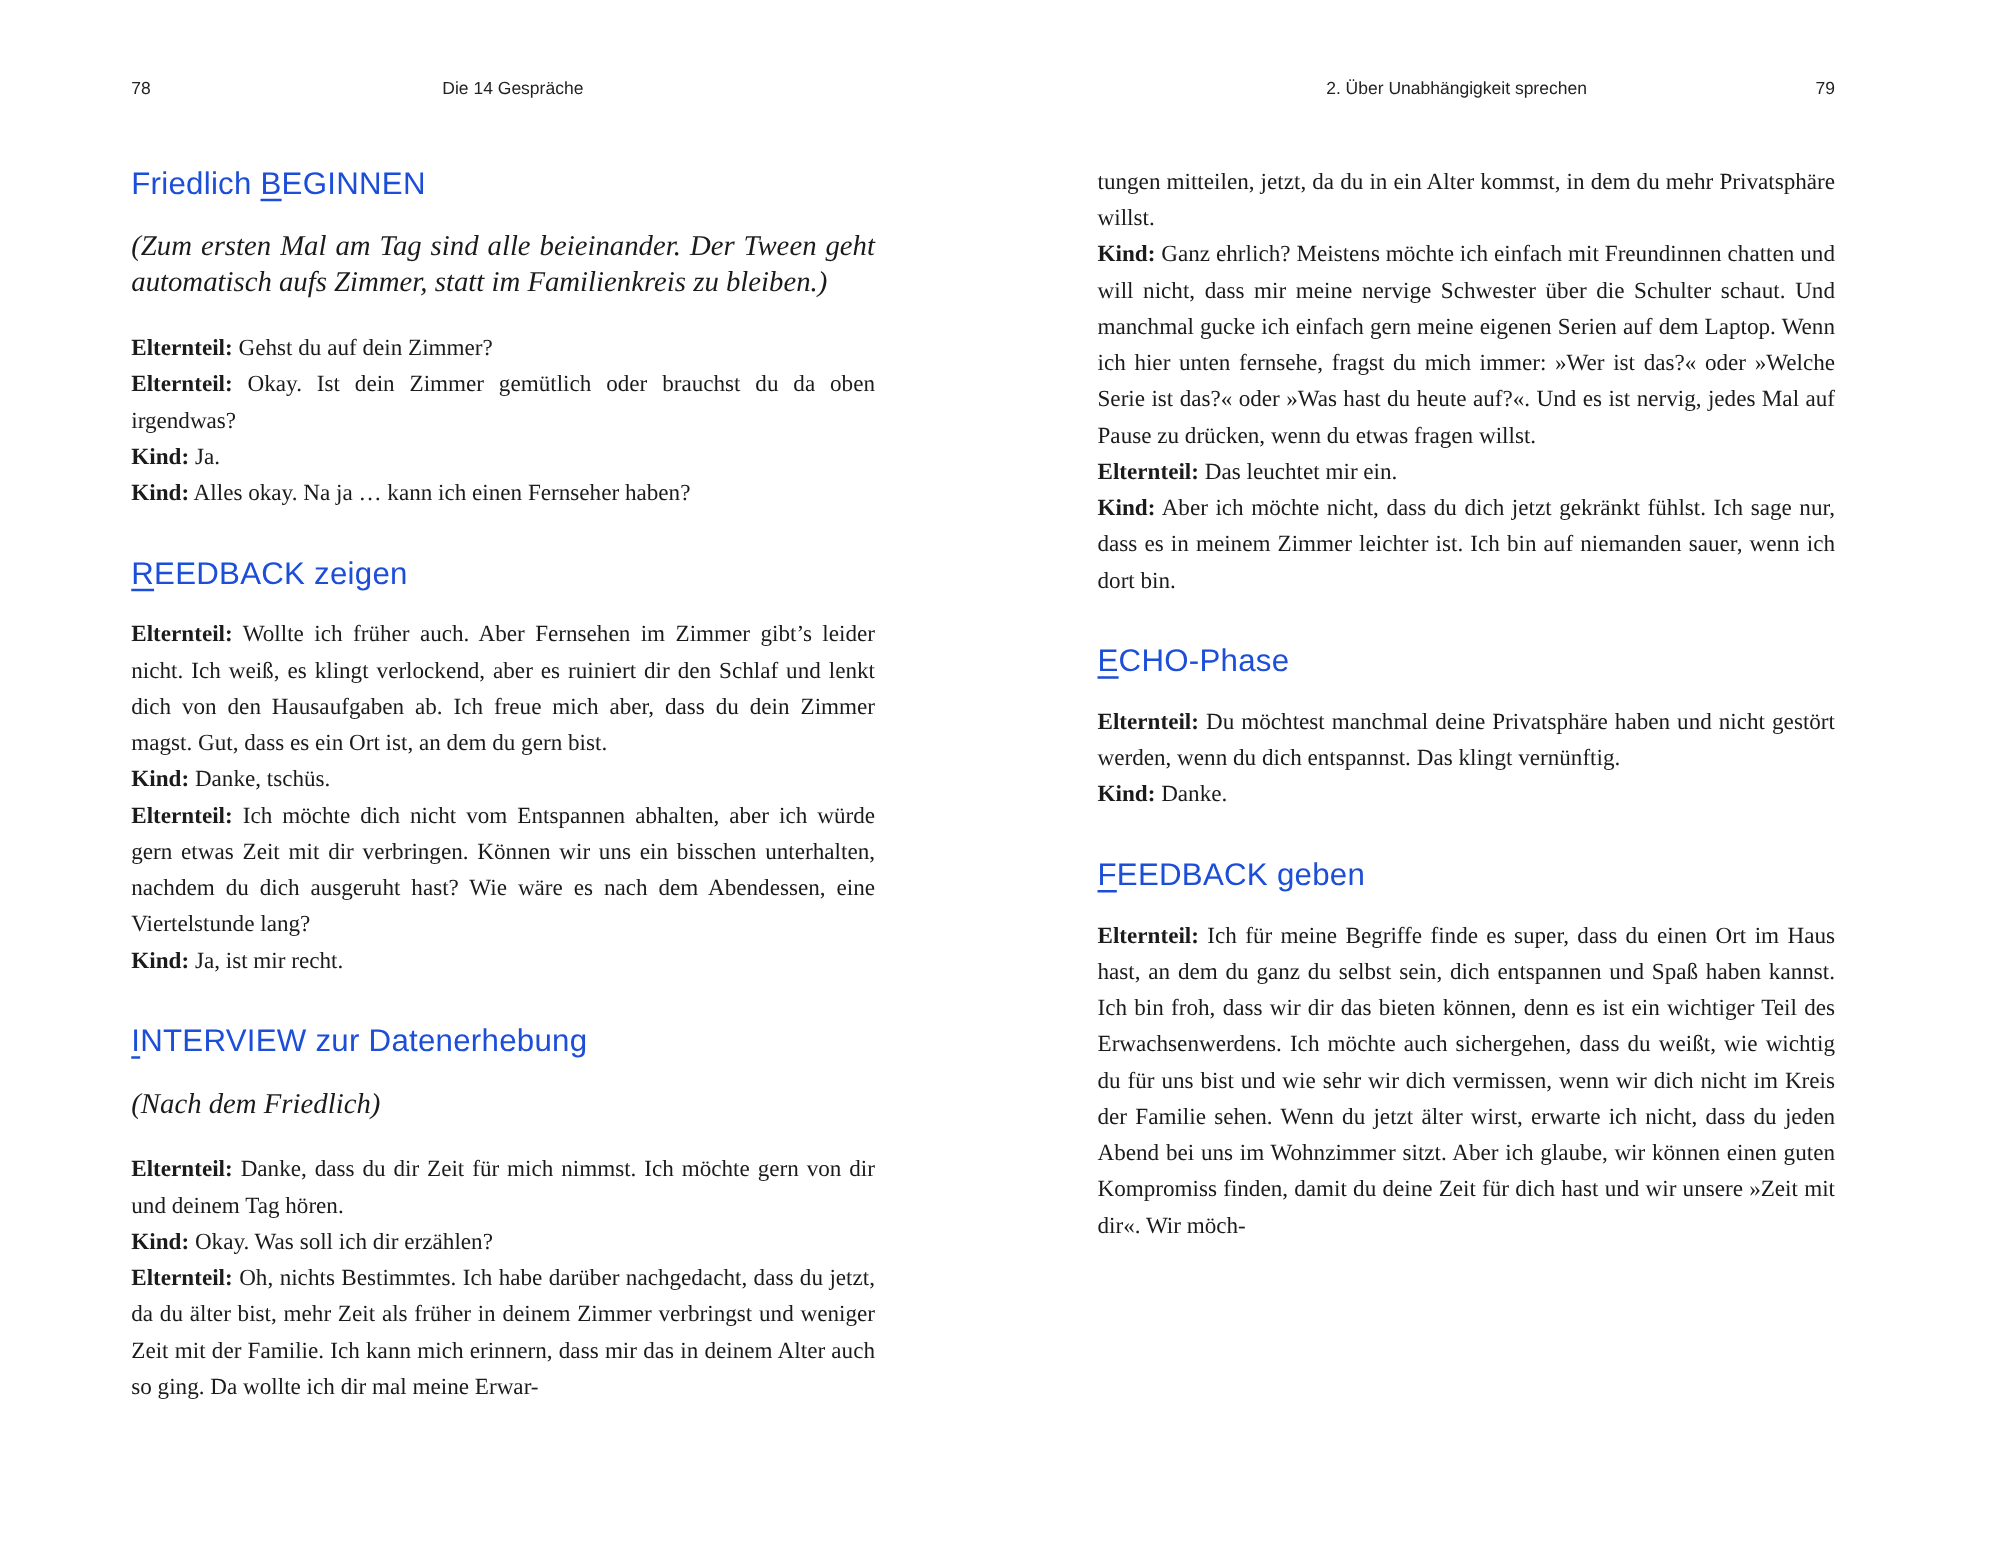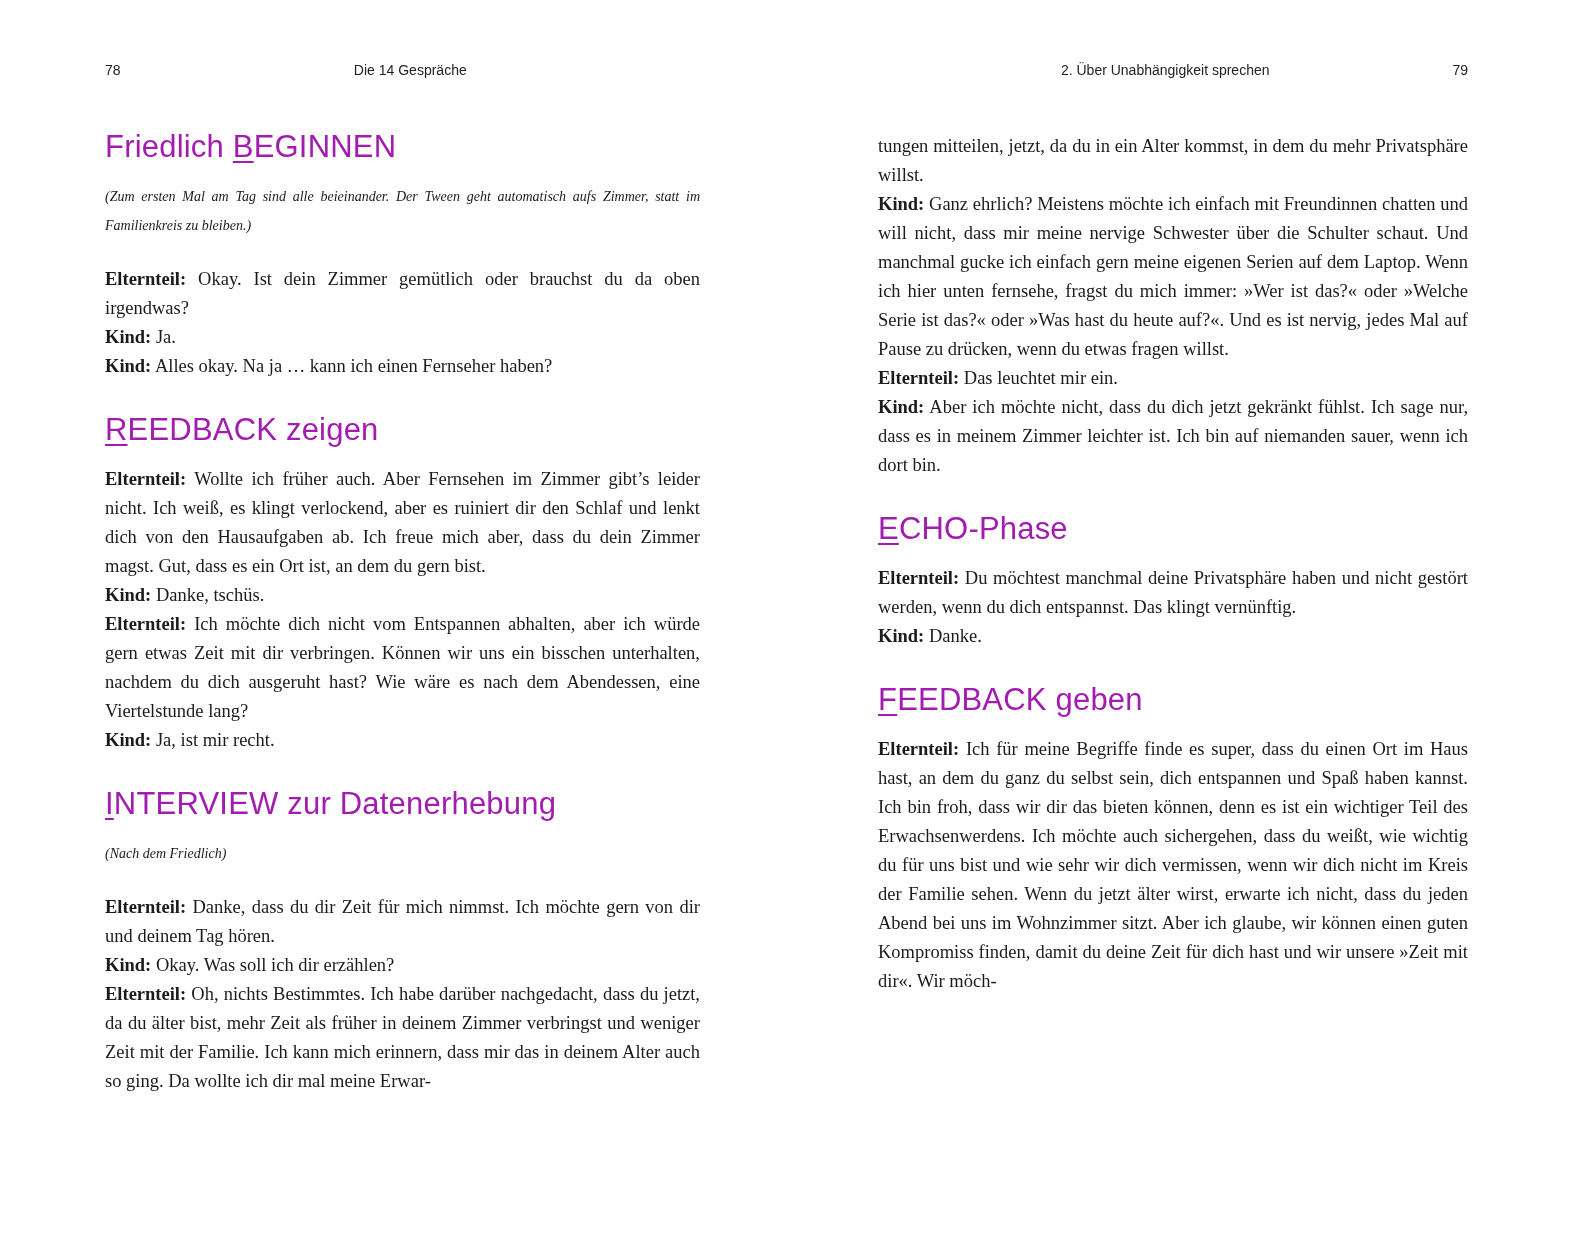--- a/index.html
+++ b/index.html
@@ -27,37 +27,37 @@
     font-size: 14px;
     color: #222;
     margin-bottom: 54px;
   }
   .running-head .rh-num   { flex: 0 0 auto; }
   .running-head .rh-title { flex: 1 1 auto; text-align: center; }
 
   .heading {
     font-family: "Liberation Sans", sans-serif;
     font-weight: 500;
-    font-size: 31px;
+    font-size: 25px;
     line-height: 30px;
     margin: 34px 0 20px 0;
-    color: #a21caf;
+    color: #1d4ed8;
     letter-spacing: 0.2px;
   }
   .page-content > .heading:first-child { margin-top: 0; }
   .heading .u {
     text-decoration: underline;
     text-underline-offset: 4px;
     text-decoration-thickness: 1.5px;
   }
 
   .stage {
     margin: 18px 0 25px 0;
     font-style: italic;
-    font-size: 14px;
+    font-size: 23px;
     line-height: 29px;
     text-align: justify;
   }
 
   .dialogue, .continuation {
     margin: 0;
     font-size: 18.5px;
     line-height: 29px;
     text-align: justify;
     hyphens: auto;
@@ -74,20 +74,21 @@
     <div class="running-head">
       <span class="rh-num">78</span>
       <span class="rh-title">Die 14 Gespräche</span>
     </div>
     <div class="page-content">
 
       <h2 class="heading"><span>Friedlich </span><span class="u">B</span><span>EGINNEN</span></h2>
 
       <p class="stage">(Zum ersten Mal am Tag sind alle beieinander. Der Tween geht automatisch aufs Zimmer, statt im Familienkreis zu bleiben.)</p>
 
+      <p class="dialogue"><strong class="speaker">Elternteil:</strong> <span>Gehst du auf dein Zimmer?</span></p>
       <p class="dialogue"><strong class="speaker">Elternteil:</strong> <span>Okay. Ist dein Zimmer gemütlich oder brauchst du da oben irgendwas?</span></p>
       <p class="dialogue"><strong class="speaker">Kind:</strong> <span>Ja.</span></p>
       <p class="dialogue"><strong class="speaker">Kind:</strong> <span>Alles okay. Na ja … kann ich einen Fernseher haben?</span></p>
 
       <h2 class="heading"><span></span><span class="u">R</span><span>EEDBACK zeigen</span></h2>
 
       <p class="dialogue"><strong class="speaker">Elternteil:</strong> <span>Wollte ich früher auch. Aber Fernsehen im Zimmer gibt’s leider nicht. Ich weiß, es klingt verlockend, aber es ruiniert dir den Schlaf und lenkt dich von den Hausaufgaben ab. Ich freue mich aber, dass du dein Zimmer magst. Gut, dass es ein Ort ist, an dem du gern bist.</span></p>
       <p class="dialogue"><strong class="speaker">Kind:</strong> <span>Danke, tschüs.</span></p>
       <p class="dialogue"><strong class="speaker">Elternteil:</strong> <span>Ich möchte dich nicht vom Entspannen abhalten, aber ich würde gern etwas Zeit mit dir verbringen. Können wir uns ein bisschen unterhalten, nachdem du dich ausgeruht hast? Wie wäre es nach dem Abendessen, eine Viertelstunde lang?</span></p>
       <p class="dialogue"><strong class="speaker">Kind:</strong> <span>Ja, ist mir recht.</span></p>

